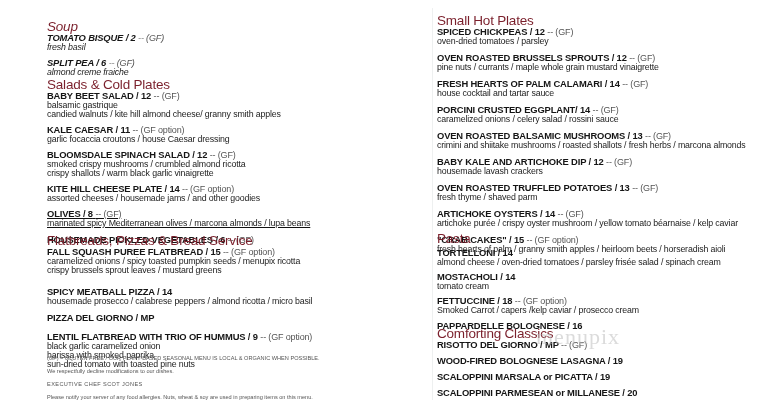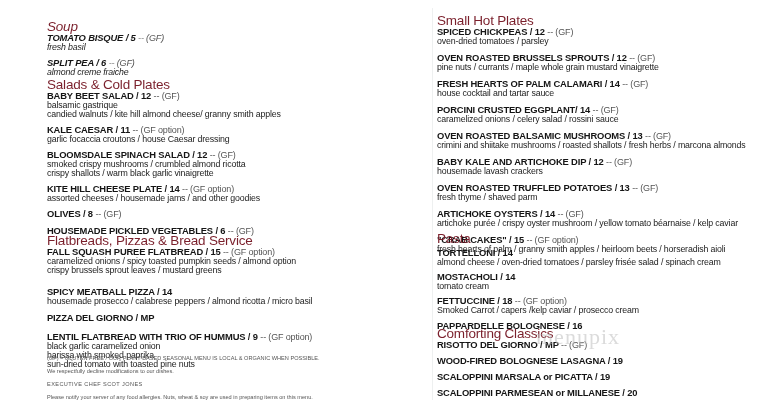--- a/index.html
+++ b/index.html
@@ -22,21 +22,21 @@
 </head>
 <body>
 
 <div class="divider"></div>
 
 <div class="col col-left">
 
   <div style="position:absolute; top:20px; left:0;font-style:italic;">
     <div class="section-title">Soup</div>
     <div class="item">
-      <div class="item-name"><span>TOMATO BISQUE / 5</span> <span class="item-note">-- (GF)</span></div>
+      <div class="item-name"><span>TOMATO BISQUE / 2</span> <span class="item-note">-- (GF)</span></div>
       <div class="item-desc">fresh basil</div>
     </div>
     <div class="item" style="margin-top:6px;">
       <div class="item-name"><span>SPLIT PEA / 6</span> <span class="item-note">-- (GF)</span></div>
       <div class="item-desc">almond creme fraiche</div>
     </div>
   </div>
 
   <div style="position:absolute; top:78px; left:0;">
     <div class="section-title">Salads &amp; Cold Plates</div>
@@ -51,33 +51,34 @@
     </div>
     <div class="item" style="margin-top:6px;">
       <div class="item-name"><span>BLOOMSDALE SPINACH SALAD / 12</span> <span class="item-note">-- (GF)</span></div>
       <div class="item-desc">smoked crispy mushrooms / crumbled almond ricotta</div>
       <div class="item-desc">crispy shallots / warm black garlic vinaigrette</div>
     </div>
     <div class="item" style="margin-top:6px;">
       <div class="item-name"><span>KITE HILL CHEESE PLATE  / 14</span> <span class="item-note">-- (GF option)</span></div>
       <div class="item-desc">assorted cheeses / housemade jams / and other goodies</div>
     </div>
-    <div class="item" style="margin-top:6px;">
+    <div class="item" style="margin-top:6px;text-decoration:underline;">
       <div class="item-name"><span>OLIVES / 8</span> <span class="item-note">-- (GF)</span></div>
+      <div class="item-desc">marinated spicy Mediterranean olives / marcona almonds / lupa beans</div>
     </div>
     <div class="item" style="margin-top:7px;">
       <div class="item-name"><span>HOUSEMADE PICKLED VEGETABLES / 6</span> <span class="item-note">-- (GF)</span></div>
     </div>
   </div>
 
   <div style="position:absolute; top:234px; left:0;">
     <div class="section-title">Flatbreads, Pizzas &amp; Bread Service</div>
     <div class="item">
       <div class="item-name"><span>FALL SQUASH PUREE FLATBREAD / 15</span> <span class="item-note">-- (GF option)</span></div>
-      <div class="item-desc">caramelized onions / spicy toasted pumpkin seeds / almond option</div>
+      <div class="item-desc">caramelized onions / spicy toasted pumpkin seeds / menupix ricotta</div>
       <div class="item-desc">crispy brussels sprout leaves / mustard greens</div>
     </div>
     <div class="item" style="margin-top:12px;">
       <div class="item-name"><span>SPICY MEATBALL PIZZA / 14</span> <span class="item-note"></span></div>
       <div class="item-desc">housemade prosecco / calabrese peppers / almond ricotta / micro basil</div>
     </div>
     <div class="item" style="margin-top:7px;">
       <div class="item-name"><span>PIZZA DEL GIORNO / MP</span> <span class="item-note"></span></div>
     </div>
     <div class="item" style="margin-top:9px;">

